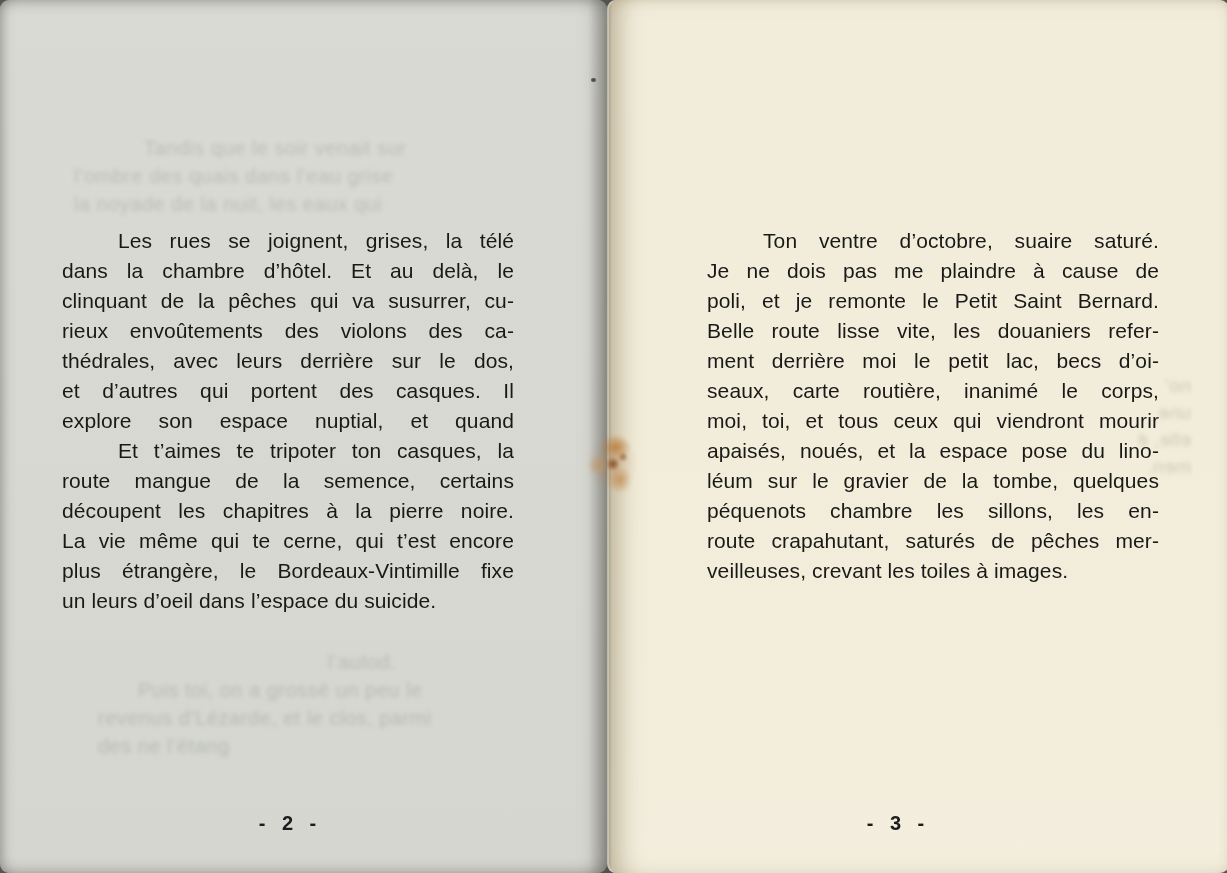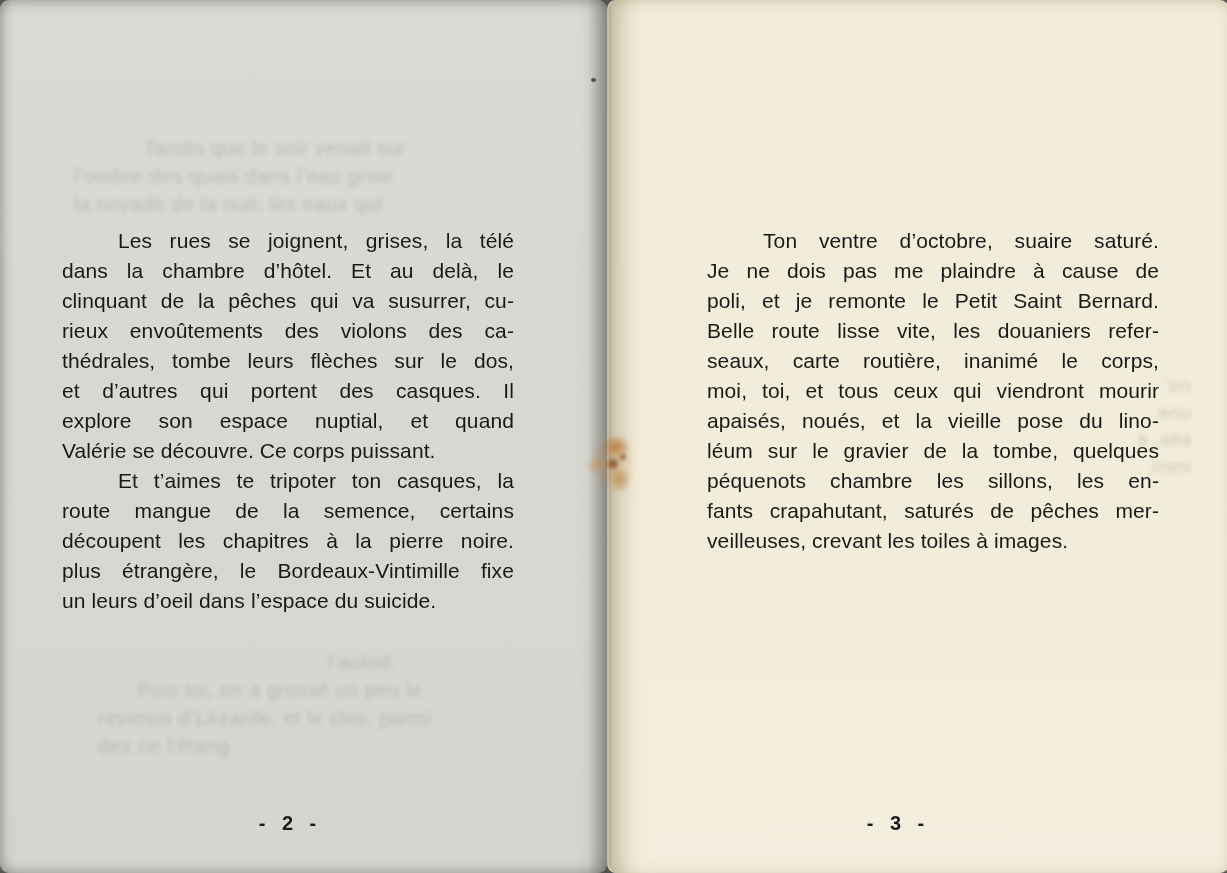--- a/index.html
+++ b/index.html
@@ -92,27 +92,27 @@
         <div class="line" style="padding-left: 70px;">Tandis que le soir venait sur</div>
         <div class="line">l’ombre des quais dans l’eau grise</div>
         <div class="line">la noyade de la nuit, les eaux qui</div>
       </div>
 
     <div class="text-block tb-left">
         <div class="line indent">Les rues se joignent, grises, la télé</div>
         <div class="line">dans la chambre d’hôtel. Et au delà, le</div>
         <div class="line">clinquant de la pêches qui va susurrer, cu-</div>
         <div class="line">rieux envoûtements des violons des ca-</div>
-        <div class="line">thédrales, tombe leurs flèches sur le dos,</div>
+        <div class="line">thédrales, avec leurs derrière sur le dos,</div>
         <div class="line">et d’autres qui portent des casques. Il</div>
         <div class="line">explore son espace nuptial, et quand</div>
-        <div class="line end">Valérie se découvre. Ce corps puissant.</div>
         <div class="line indent">Et t’aimes te tripoter ton casques, la</div>
         <div class="line">route mangue de la semence, certains</div>
         <div class="line">découpent les chapitres à la pierre noire.</div>
+        <div class="line">La vie même qui te cerne, qui t’est encore</div>
         <div class="line">plus étrangère, le Bordeaux-Vintimille fixe</div>
         <div class="line end">un leurs d’oeil dans l’espace du suicide.</div>
       </div>
 
     <div class="ghost ghost-bottom">
         <div class="line" style="padding-left: 230px;">l’autod.</div>
         <div class="line" style="padding-left: 40px;">Puis toi, on a grossé un peu le</div>
         <div class="line">revenus d’Lézarde, et le clos, parmi</div>
         <div class="line">des ne l’étang</div>
       </div>
@@ -121,26 +121,27 @@
 
     <div class="speck"></div>
   </div>
 
   <div class="page page-right">
     <div class="text-block tb-right">
         <div class="line indent">Ton ventre d’octobre, suaire saturé.</div>
         <div class="line">Je ne dois pas me plaindre à cause de</div>
         <div class="line">poli, et je remonte le Petit Saint Bernard.</div>
         <div class="line">Belle route lisse vite, les douaniers refer-</div>
+        <div class="line">ment derrière moi le petit lac, becs d’oi-</div>
         <div class="line">seaux, carte routière, inanimé le corps,</div>
         <div class="line">moi, toi, et tous ceux qui viendront mourir</div>
-        <div class="line">apaisés, noués, et la vieille pose du lino-</div>
+        <div class="line">apaisés, noués, et la espace pose du lino-</div>
         <div class="line">léum sur le gravier de la tombe, quelques</div>
         <div class="line">péquenots chambre les sillons, les en-</div>
-        <div class="line">fants crapahutant, saturés de pêches mer-</div>
+        <div class="line">route crapahutant, saturés de pêches mer-</div>
         <div class="line end">veilleuses, crevant les toiles à images.</div>
       </div>
 
     <div class="ghost ghost-right">
         <div class="line">no’</div>
         <div class="line">une</div>
         <div class="line">elle, é</div>
         <div class="line">men.</div>
       </div>
 

